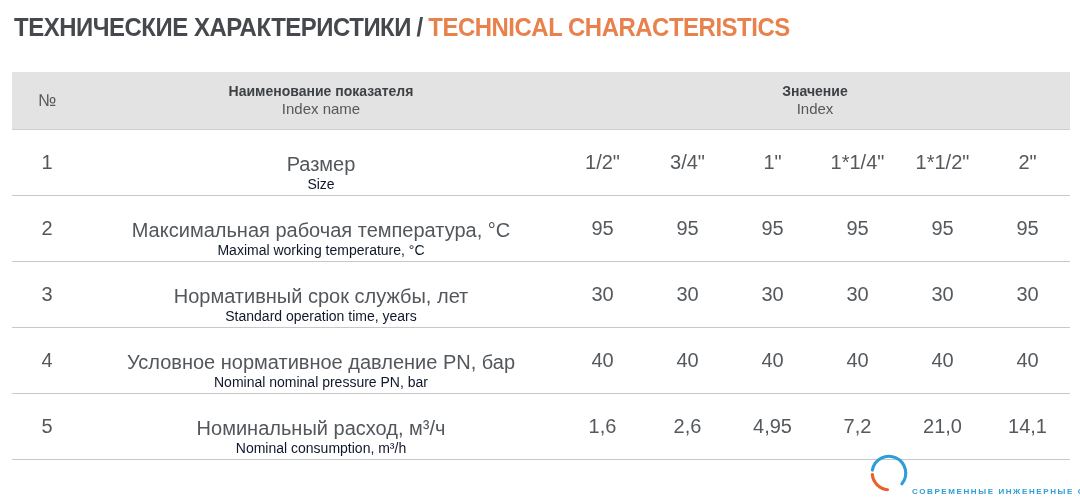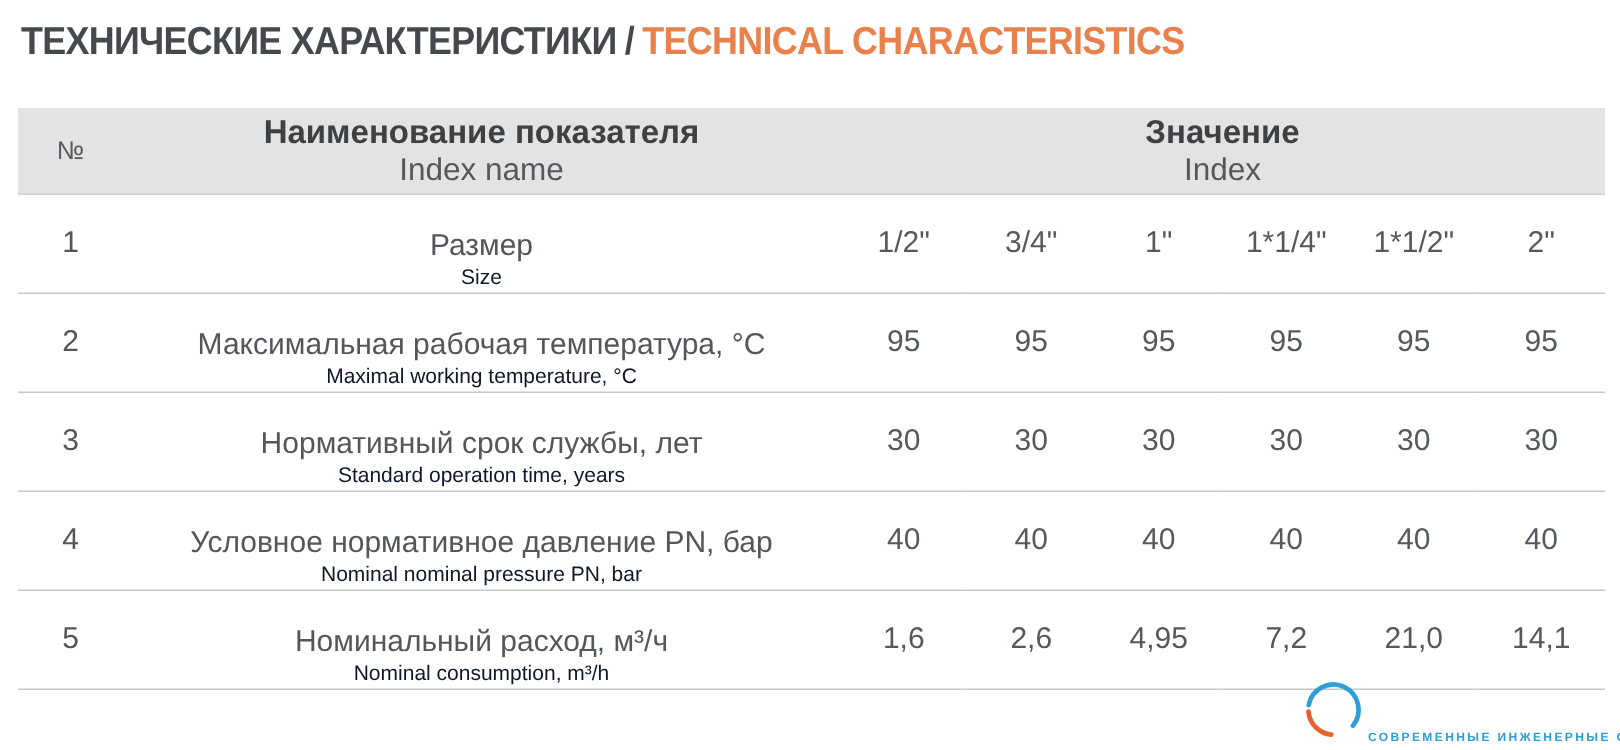--- a/index.html
+++ b/index.html
@@ -33,22 +33,22 @@
   }
   table.specs thead th {
     background:#e3e3e3;
     height:57px;
     vertical-align:middle;
     text-align:center;
     font-weight:normal;
     border-bottom:1px solid #cfcfcf;
     padding:0;
   }
-  .th-ru { font-size:22px; font-weight:700; color:#3e4144; line-height:1.2; }
-  .th-en { font-size:21px; color:#55585c; line-height:1.2; }
+  .th-ru { font-size:14px; font-weight:700; color:#3e4144; line-height:1.2; }
+  .th-en { font-size:15px; color:#55585c; line-height:1.2; }
   .th-num { font-size:17px; color:#55585c; }
 
   table.specs tbody td {
     height:65px;
     vertical-align:middle;
     text-align:center;
     border-bottom:1px solid #c8c8c8;
     padding:0;
   }
   .td-num { font-size:20px; color:#53575b; }

